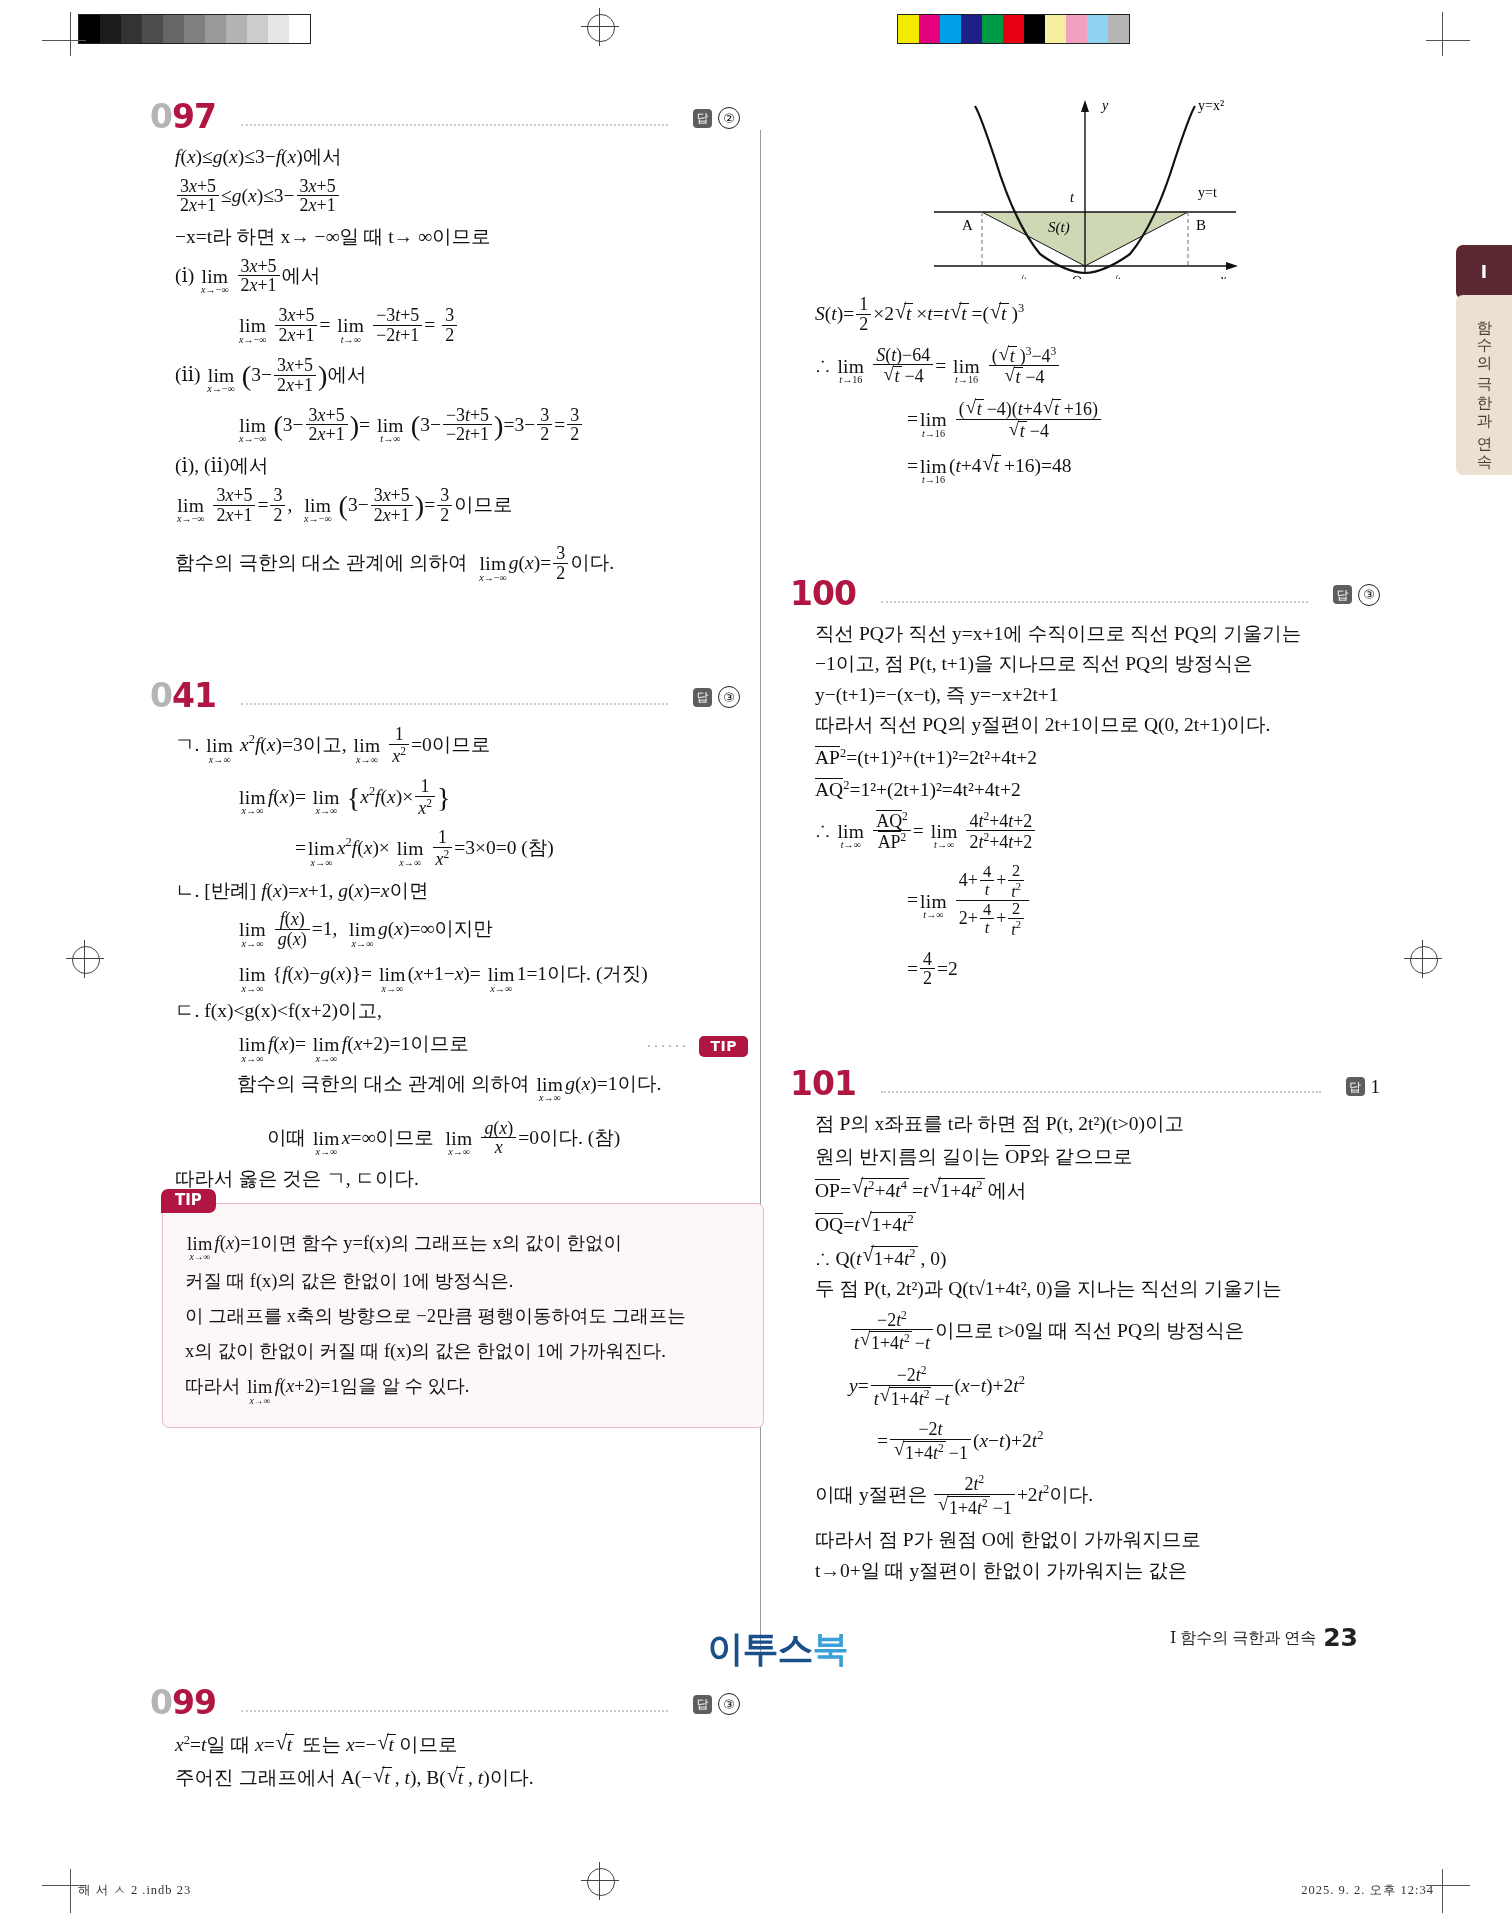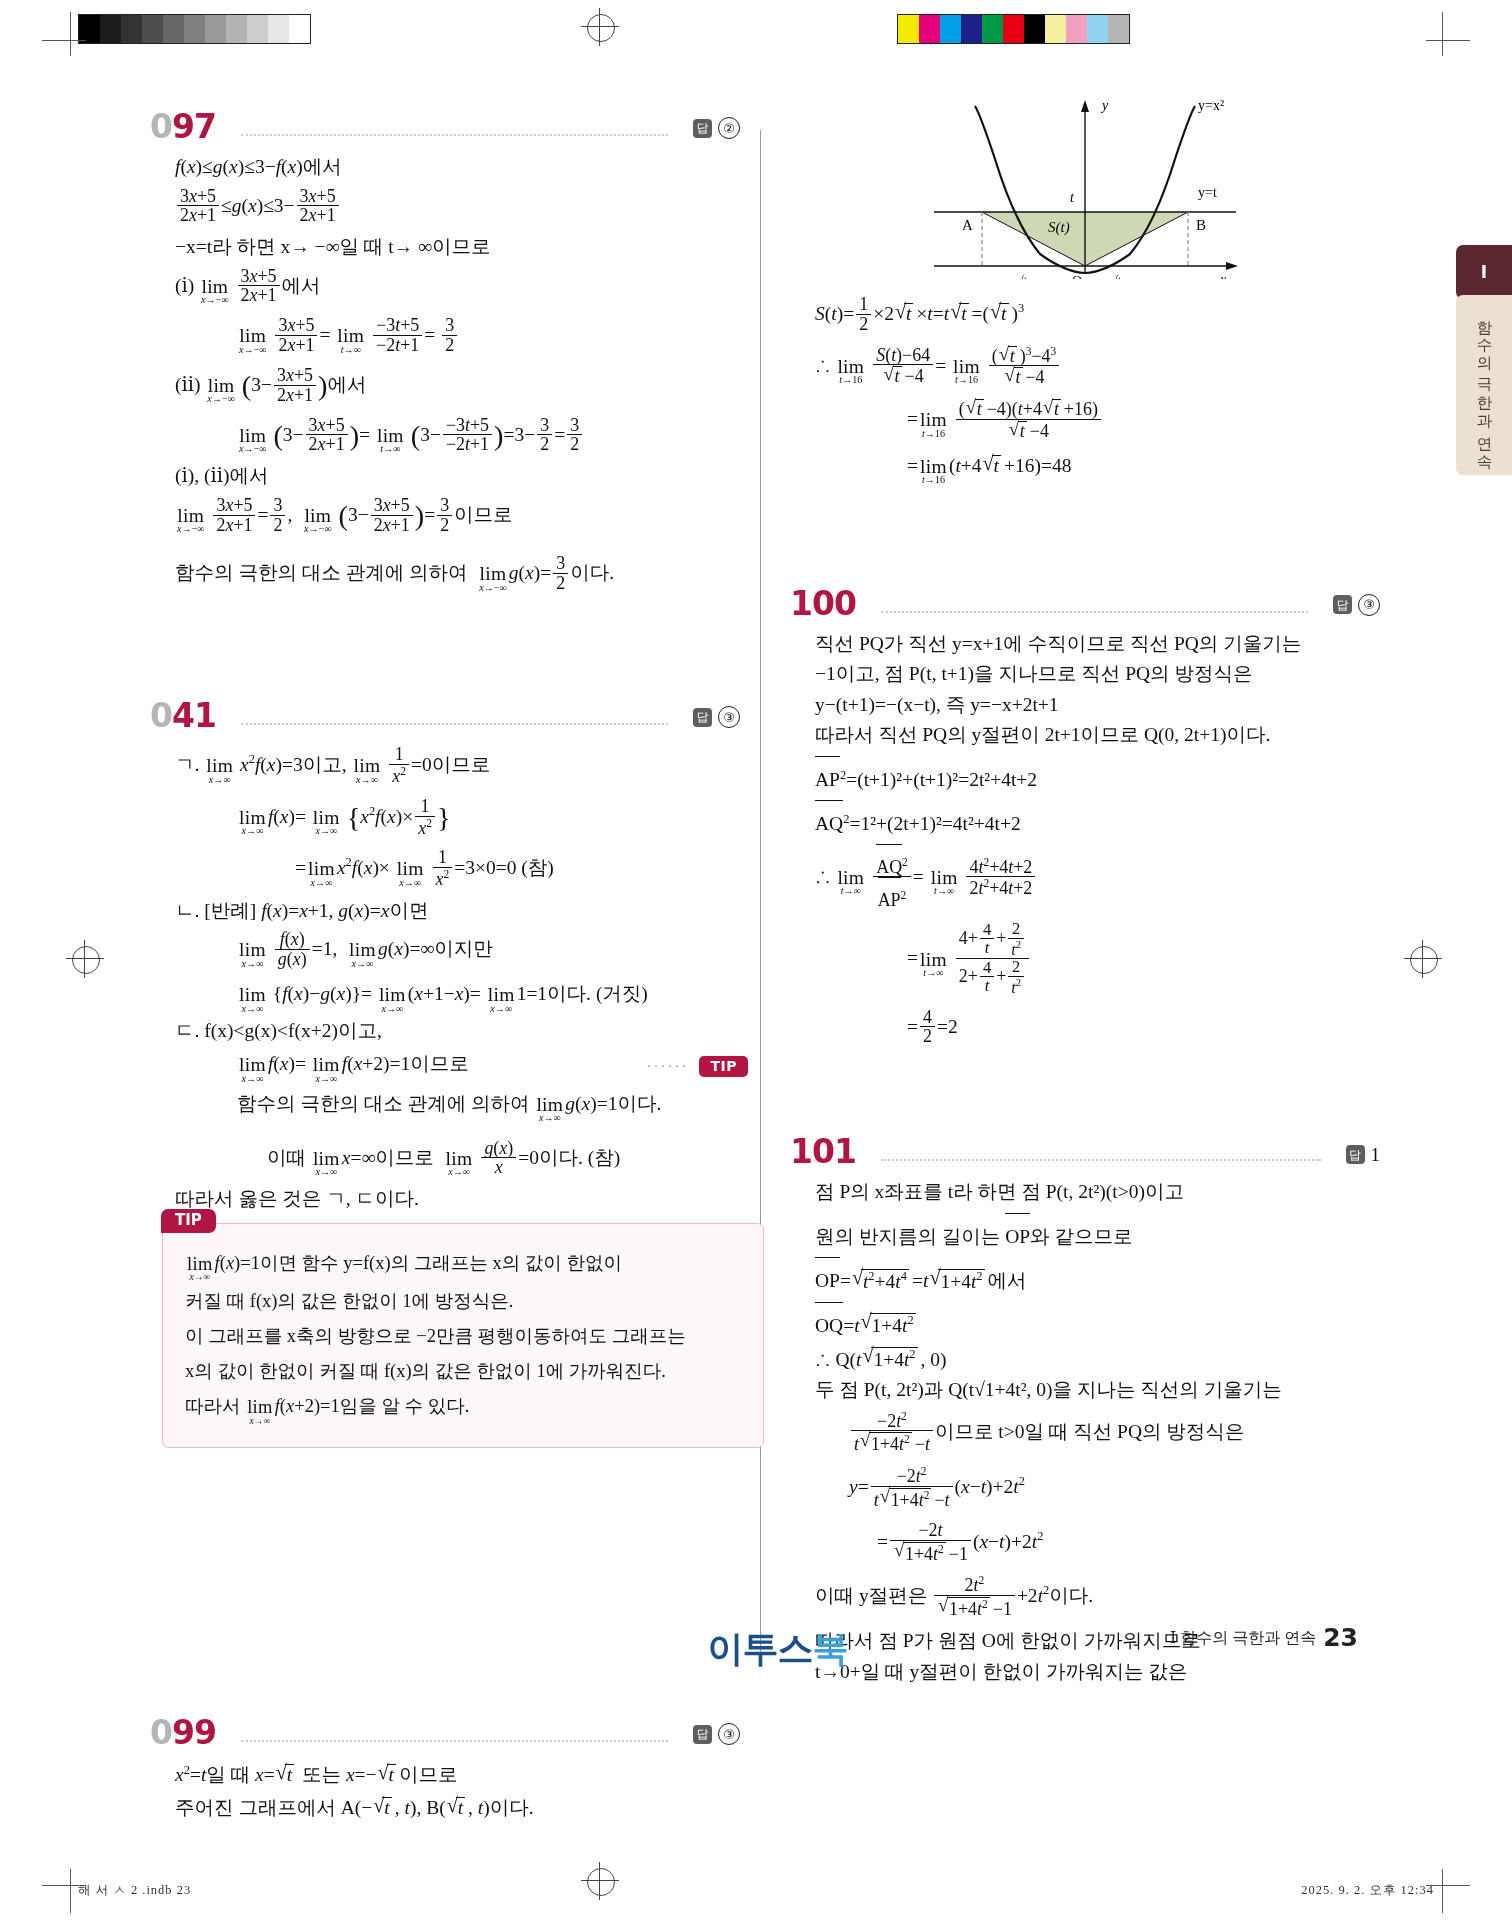--- a/index.html
+++ b/index.html
@@ -28,21 +28,21 @@
   .corner .v{width:1px;height:44px;}
 
   
   .content{position:absolute;left:0;top:100px;width:1512px;height:1660px;}
   .col{position:absolute;top:0;width:590px;}
   .col-left{left:150px;}
   .col-right{left:790px;}
   .col-rule{position:absolute;left:760px;top:30px;width:1px;height:1530px;background:#9a9a9a;}
 
   
-  .prob-head{display:flex;align-items:flex-end;gap:25px;margin:10px 0 14px 0;}
+  .prob-head{display:flex;align-items:flex-end;gap:25px;margin:0 0 14px 0;}
   .prob-num{font-family:"DejaVu Sans","Liberation Sans",sans-serif;font-weight:bold;font-size:33px;letter-spacing:-1px;line-height:1;}
   .prob-num .z{color:#b5b5b5;}
   .prob-num .d{color:#b01641;}
   .dotline{flex:1;border-bottom:2.5px dotted #c8c8c8;margin-bottom:7px;}
   .ans{display:flex;align-items:center;gap:6px;margin-bottom:4px;}
   .ans-badge{
     width:19px;height:19px;border-radius:4px;background:#5e5e5e;color:#fff;
     font-family:"DejaVu Sans","Liberation Sans",sans-serif;font-size:12px;
     display:flex;align-items:center;justify-content:center;line-height:1;
   }
@@ -73,21 +73,21 @@
   
   .fr{display:inline-block;vertical-align:middle;text-align:center;line-height:1.05;margin:0 2px;position:relative;top:-1px;}
   .fr .n{display:block;padding:0 3px;font-size:.92em;}
   .fr .d{display:block;padding:0 3px;font-size:.92em;border-top:1.3px solid #111;}
 
   
   .sq{display:inline-block;position:relative;padding:1px 3px 0 9px;margin-left:1px;}
   .sq::before{content:"\221A";position:absolute;left:0;top:-1px;font-size:1.05em;}
   .sq>span{display:inline-block;border-top:1.2px solid #111;padding:0 2px;}
 
-  .over{display:inline-block;border-top:1.3px solid #111;padding-top:13px;font-family:Liberation Serif, serif;}
+  .over{display:inline-block;border-top:1.3px solid #111;padding-top:1px;font-family:Liberation Serif, serif;}
 
   .big{font-size:1.45em;vertical-align:middle;font-weight:300;}
 
   
   .tip-inline{
     display:inline-block;background:#b01641;color:#fff;border-radius:5px;
     font-family:"DejaVu Sans","Liberation Sans",sans-serif;font-weight:bold;
     font-size:14px;padding:3px 11px 4px;letter-spacing:.5px;line-height:1;
   }
   .dots-s{display:inline-block;color:#999;letter-spacing:2px;font-size:15px;margin-right:6px;}

